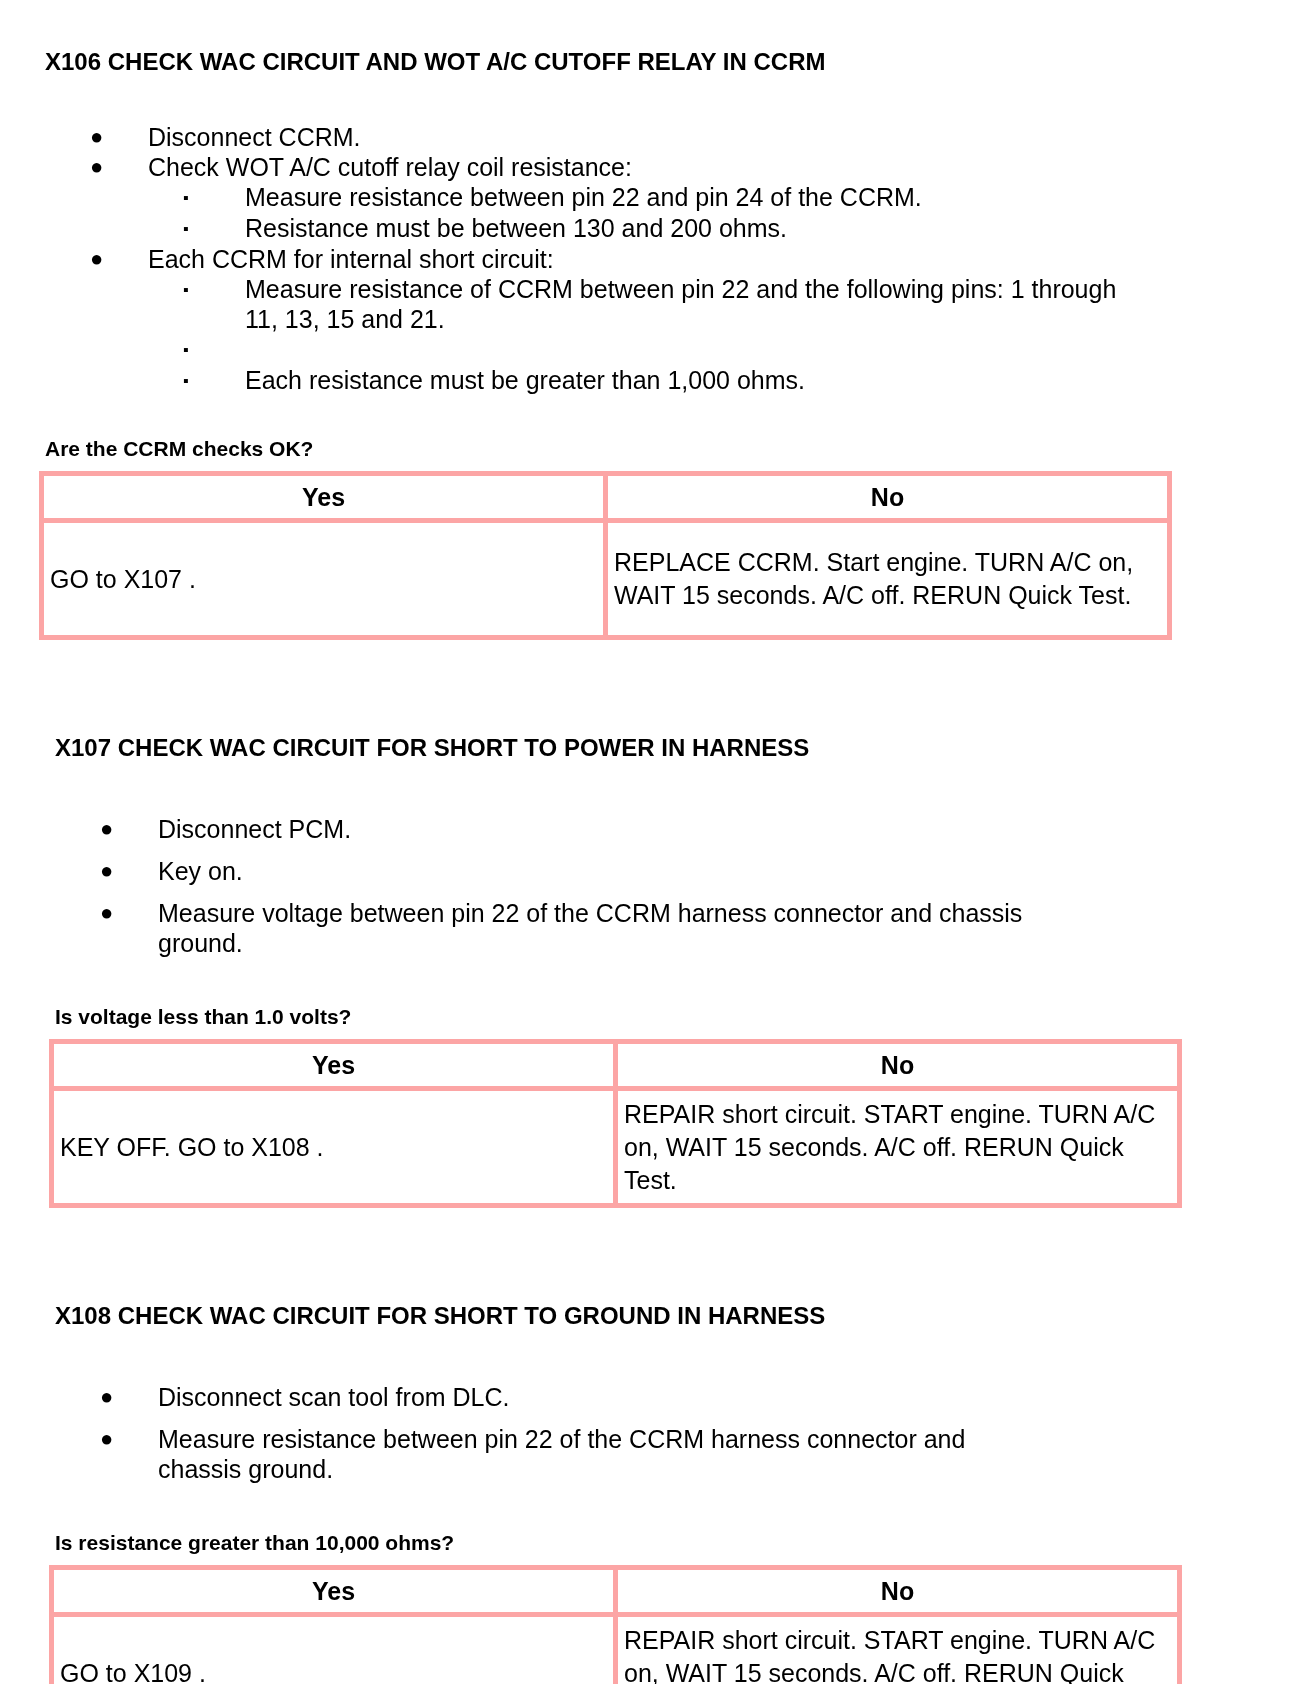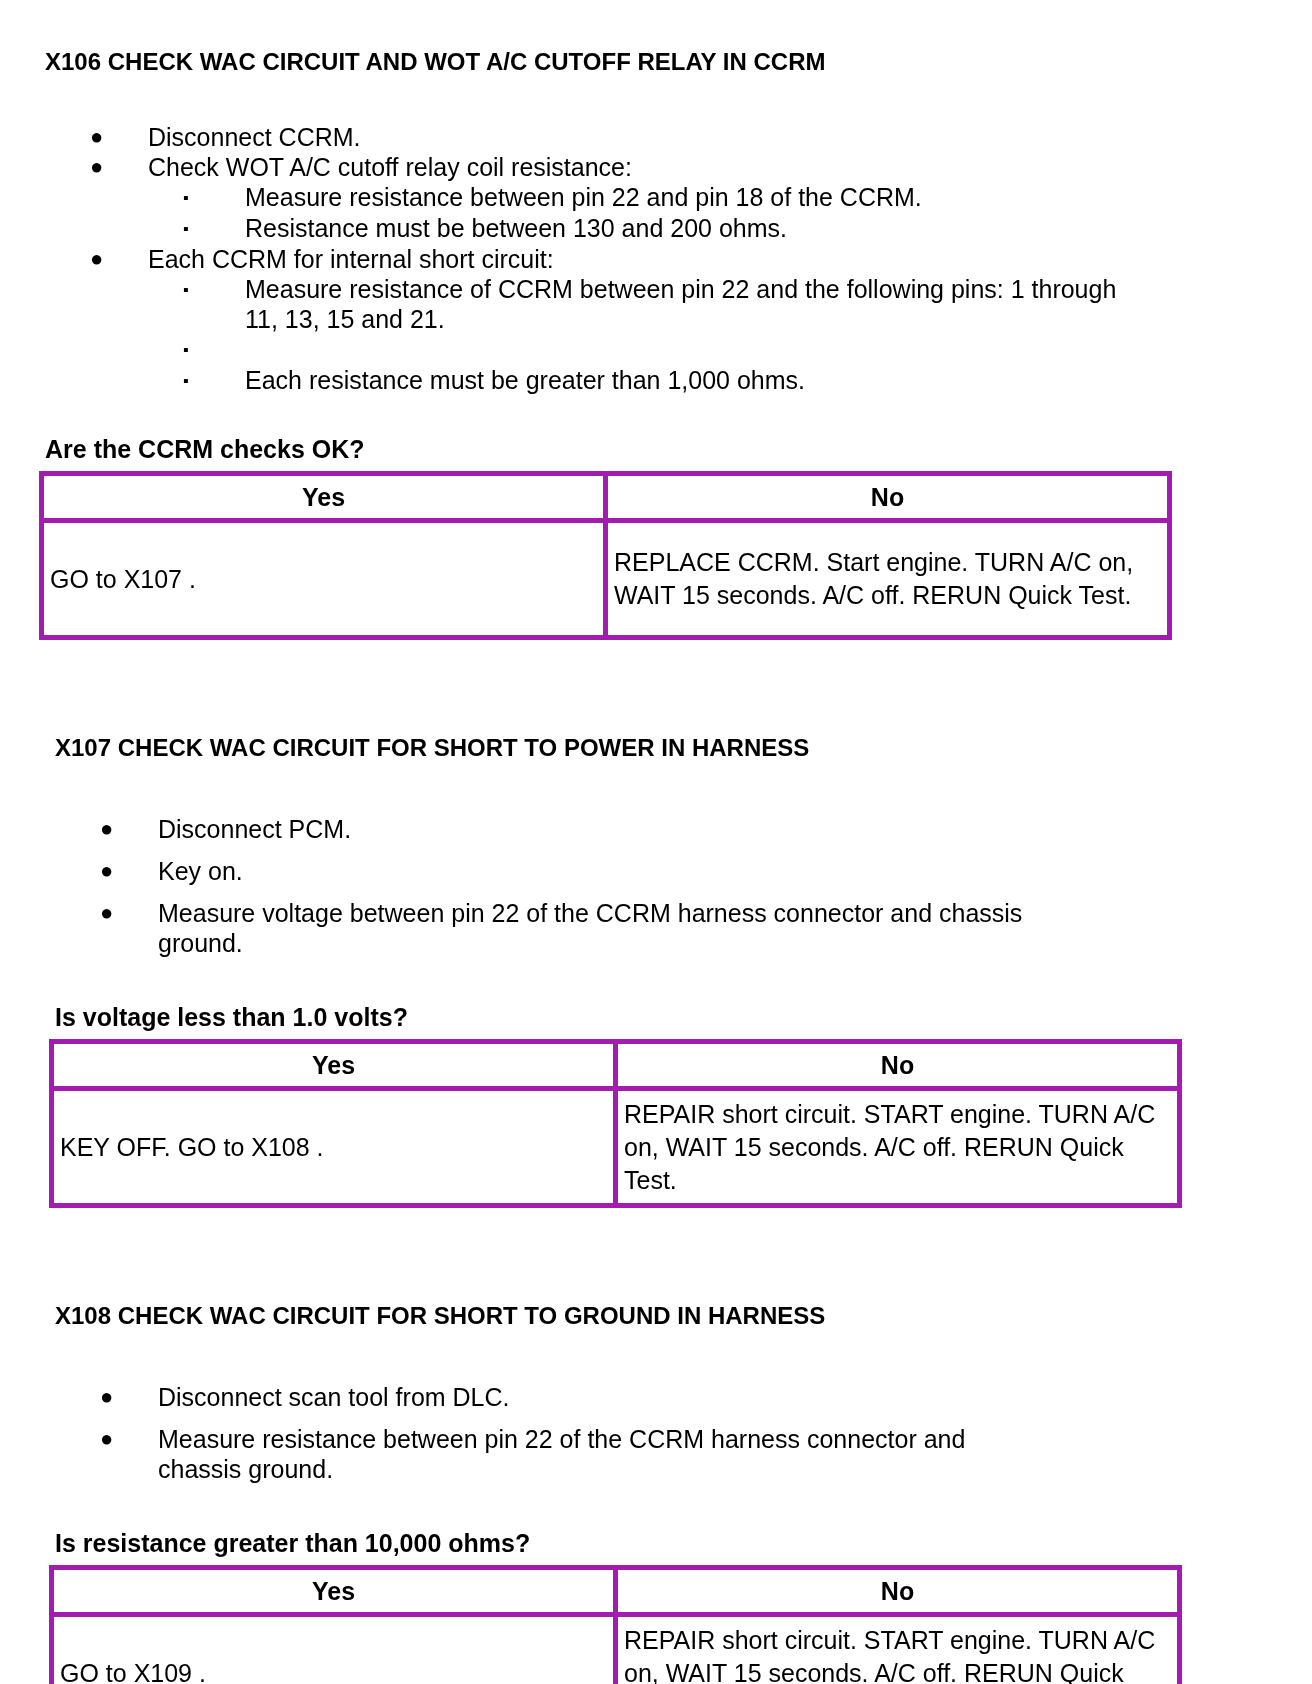--- a/index.html
+++ b/index.html
@@ -55,38 +55,38 @@
     width: 62px;
     flex: 0 0 62px;
     font-size: 16px;
     line-height: 30px;
     padding-top: 1px;
   }
   .bullet .btext {
     max-width: 880px;
   }
   .question {
-    font-size: 25px;
+    font-size: 21px;
     font-weight: bold;
     margin: 38px 0 7px 45px;
     line-height: 30px;
   }
   .bullets.loose + .question {
     margin-top: 44px;
   }
   table.decision {
     border-collapse: collapse;
     table-layout: fixed;
     width: 1118px;
     margin-left: 39px;
     background: #ffffff;
   }
   table.decision th,
   table.decision td {
-    border: 5px solid #a21caf;
+    border: 5px solid #fca5a5;
     width: 559px;
     font-size: 25px;
   }
   table.decision th {
     font-weight: bold;
     text-align: center;
     height: 42px;
     padding: 0;
   }
   table.decision td {
@@ -114,21 +114,21 @@
         <div class="bullet l1">
           <span class="marker">●</span>
           <span class="btext">Disconnect CCRM.</span>
         </div>
         <div class="bullet l1">
           <span class="marker">●</span>
           <span class="btext">Check WOT A/C cutoff relay coil resistance:</span>
         </div>
         <div class="bullet l2">
           <span class="marker">▪</span>
-          <span class="btext">Measure resistance between pin 22 and pin 18 of the CCRM.</span>
+          <span class="btext">Measure resistance between pin 22 and pin 24 of the CCRM.</span>
         </div>
         <div class="bullet l2">
           <span class="marker">▪</span>
           <span class="btext">Resistance must be between 130 and 200 ohms.</span>
         </div>
         <div class="bullet l1">
           <span class="marker">●</span>
           <span class="btext">Each CCRM for internal short circuit:</span>
         </div>
         <div class="bullet l2">

